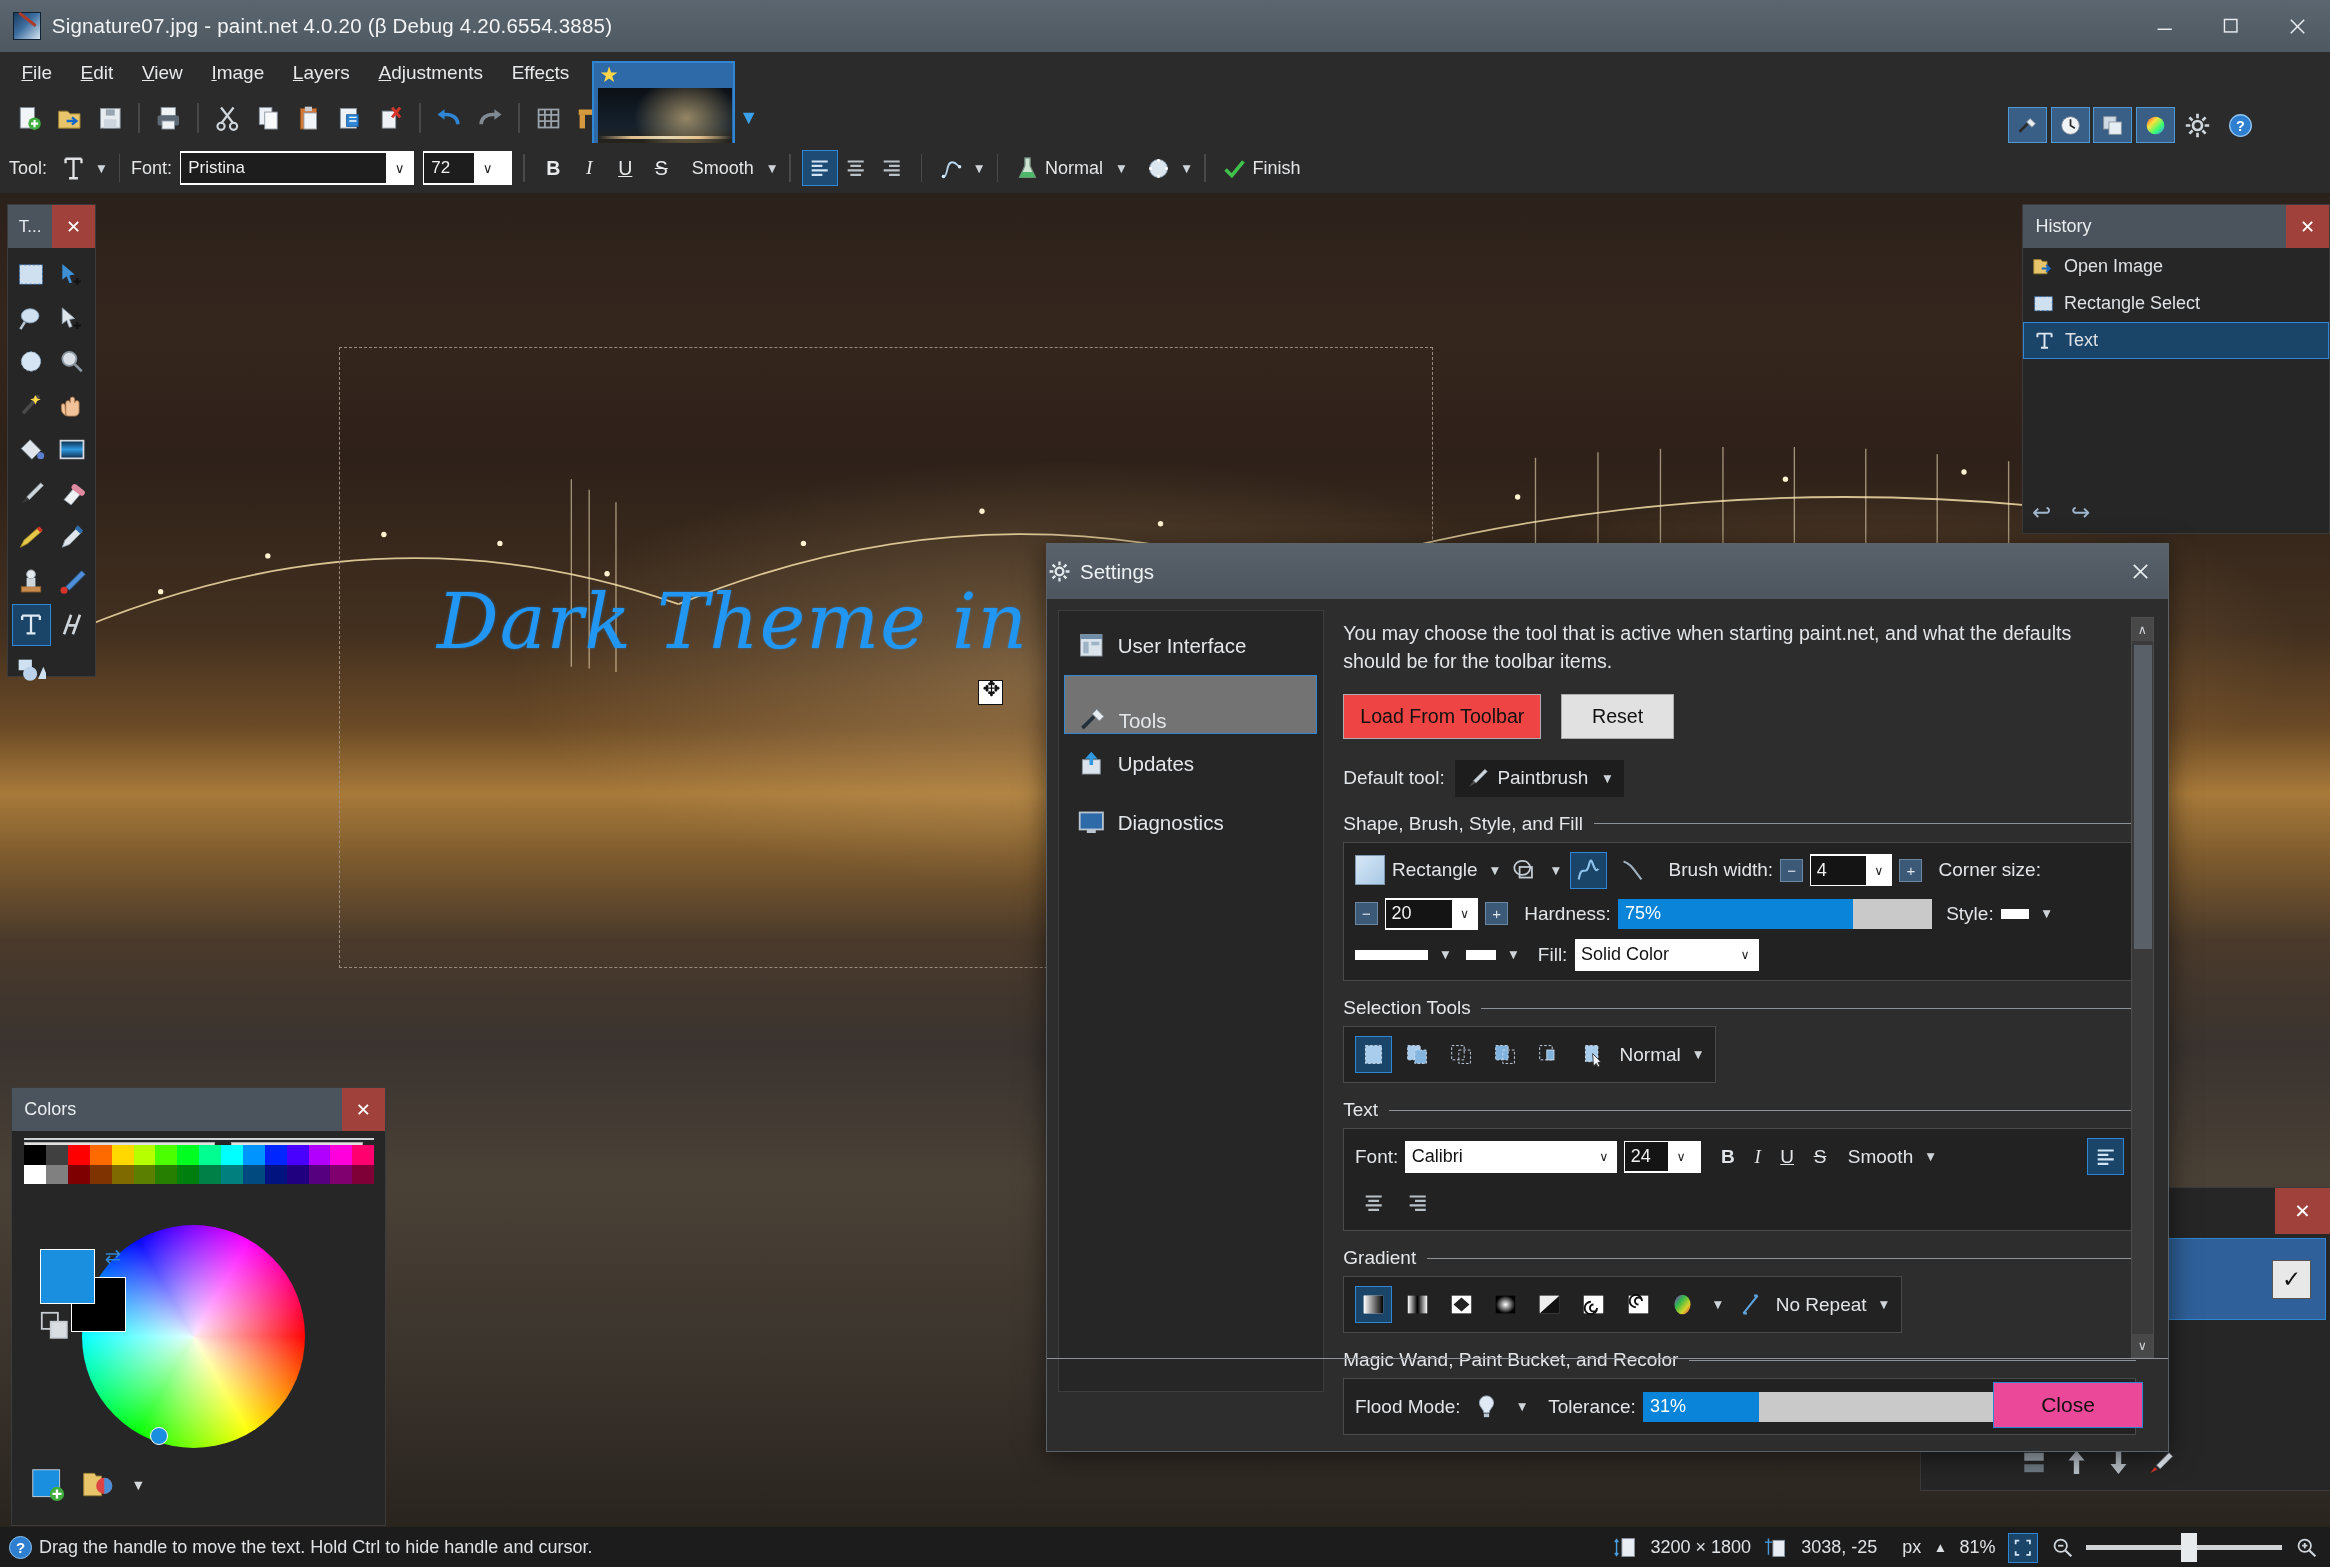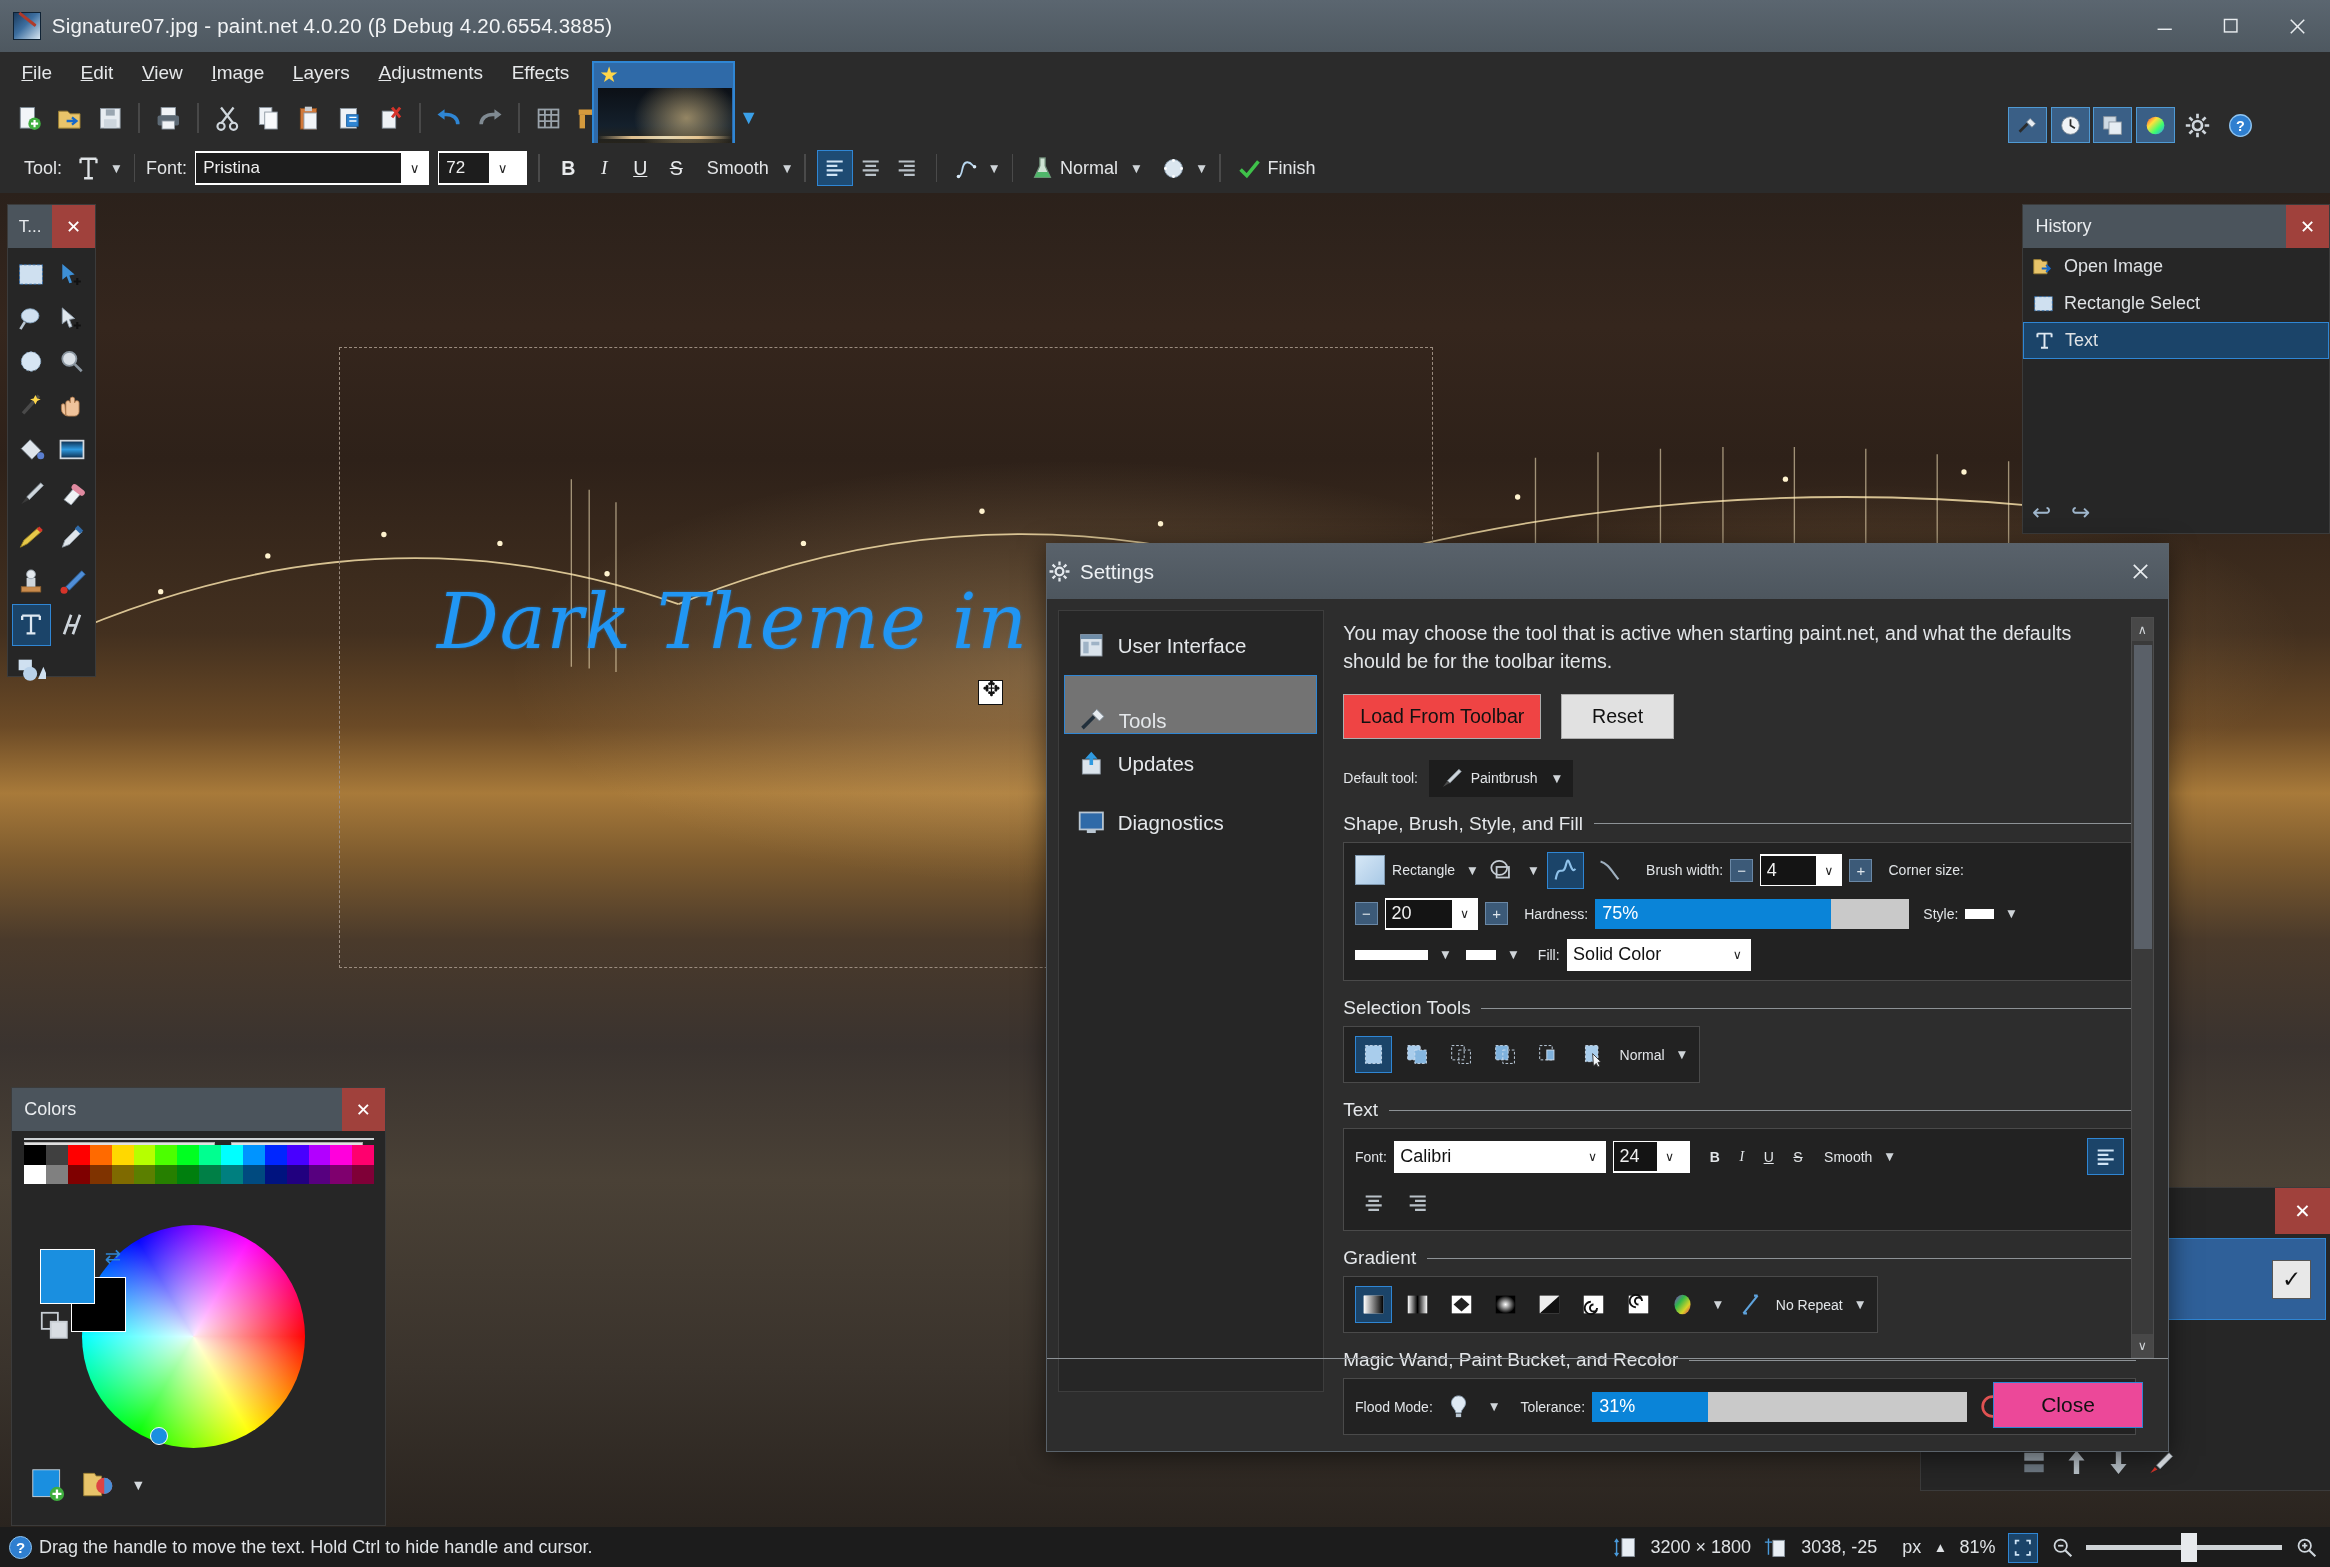--- a/index.html
+++ b/index.html
@@ -99,21 +99,21 @@
   }
   .rb {
     width: 39px; height: 36px; display: flex; align-items: center; justify-content: center;
     background: #3a5f86; border: 0.9px solid #4f9ad4;
   }
   .rb.plain { background: transparent; border: none; }
 
   
   .optionsbar {
     position: absolute; left: 0; top: 143px; width: 2330px; height: 50px;
-    background: #2b2b2b; display: flex; align-items: center; padding-left: 24px; gap: 0;
+    background: #2b2b2b; display: flex; align-items: center; padding-left: 9px; gap: 0;
   }
   .ob-label { color: #e3e5e7; font-size: 18px; margin-right: 8px; white-space: nowrap; }
   .ob-sep { width: 1.8px; height: 28.6px; background: #4a4a4a; margin: 0 10.7px; }
   .ob-icon-btn {
     width: 36px; height: 36px; display:flex; align-items:center; justify-content:center;
     color:#dfe3e6;
   }
   .ob-icon-btn.sel { background:#1e4b73; border:1.8px solid #2f86d4; }
   .caret { color:#cfd4d8; font-size:13.4px; margin-left:3.6px; }
 
@@ -302,21 +302,21 @@
     margin-bottom: 7.1px; white-space:nowrap;
   }
   .grp-title::after {
     content:""; flex:1; height:0.9px; background:#8d9296;
   }
   .grp-box {
     border:0.9px solid #4a4a4a; background:#222; padding:9px 10.7px;
     display:flex; flex-wrap:wrap; align-items:center; gap:9px 7.1px;
   }
   .row { display:flex; align-items:center; gap:7.1px; width:100%; }
-  .lab { color:#e2e5e8; font-size:14px; white-space:nowrap; }
+  .lab { color:#e2e5e8; font-size:19px; white-space:nowrap; }
   .inp-white {
     background:#fff; border:0.9px solid #fff; height:32px; display:flex; align-items:center;
   }
   .inp-white .v { background:#141414; color:#f0f0f0; padding:0 5.4px; height:28.6px;
     display:flex; align-items:center; font-size:18px; }
   .inp-white .a { width:25px; height:28.6px; color:#222; display:flex;
     align-items:center; justify-content:center; font-size:12.5px; }
   .spinbtn { width:23px; height:23px; background:#3c5a78; border:0.9px solid #6a88a6;
     color:#dfe6ec; display:flex; align-items:center; justify-content:center; font-size:15px; }
   .slider {

